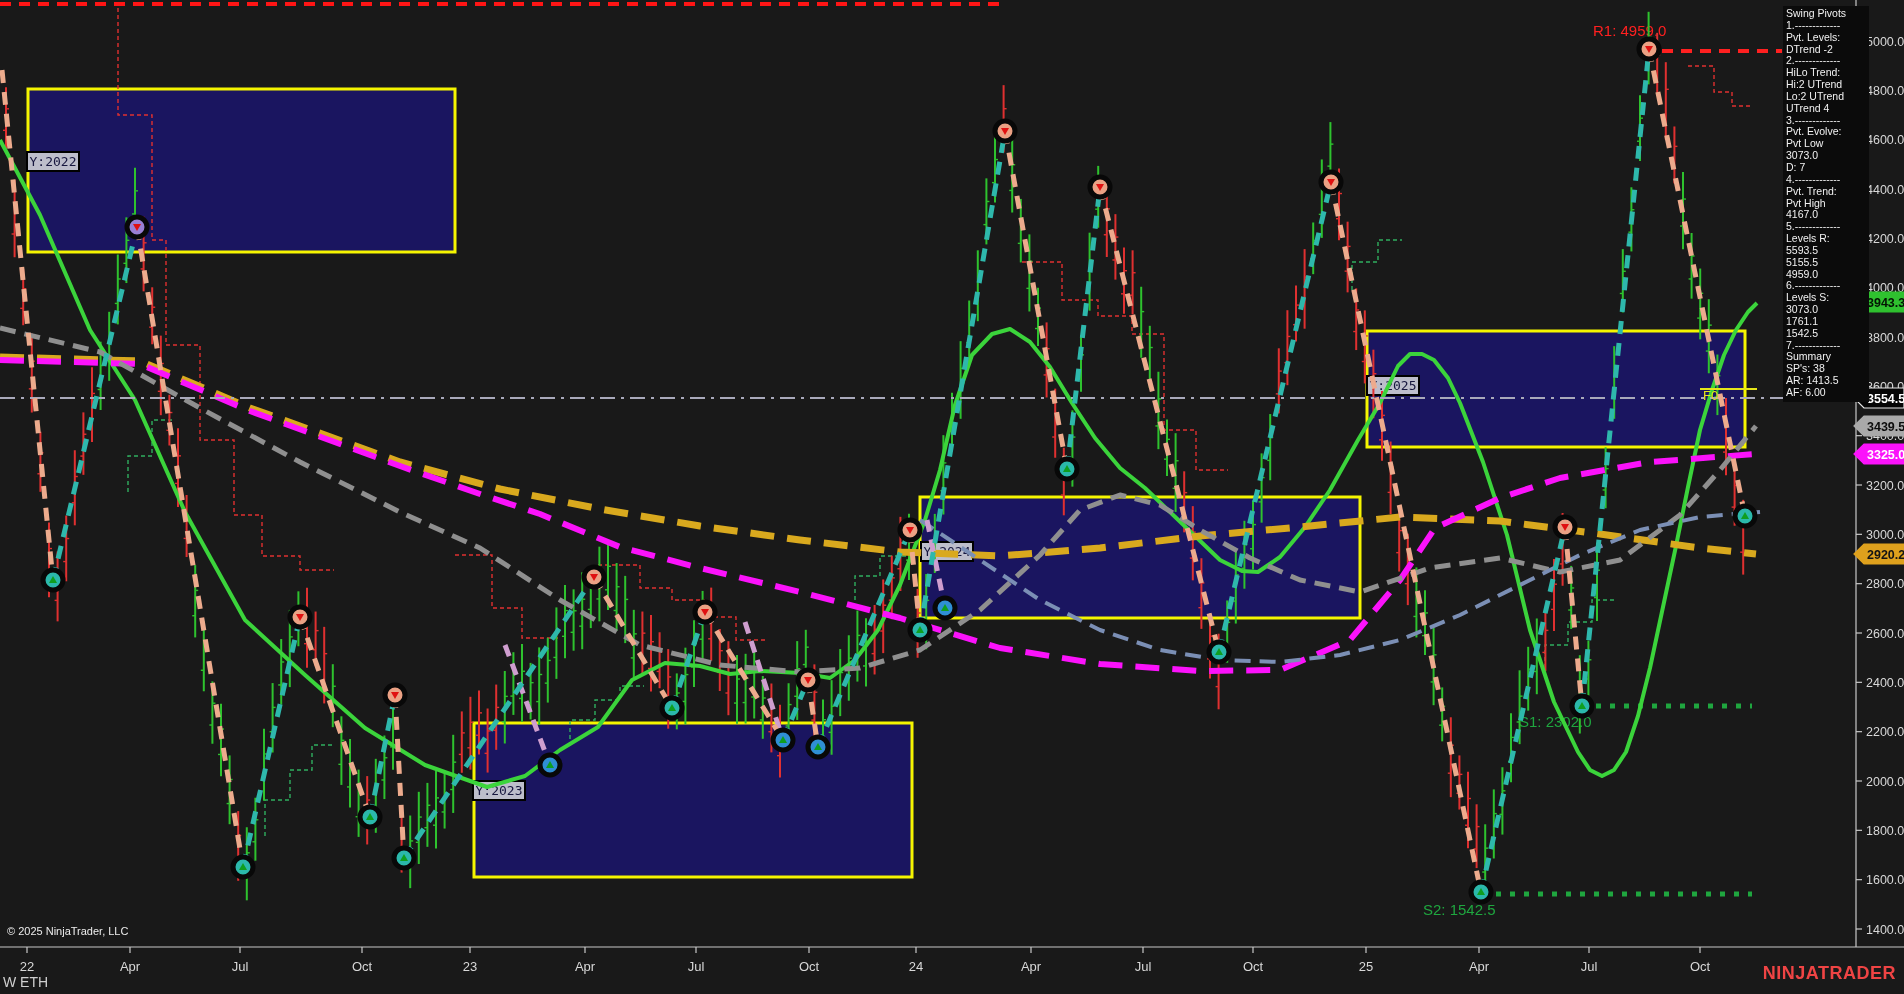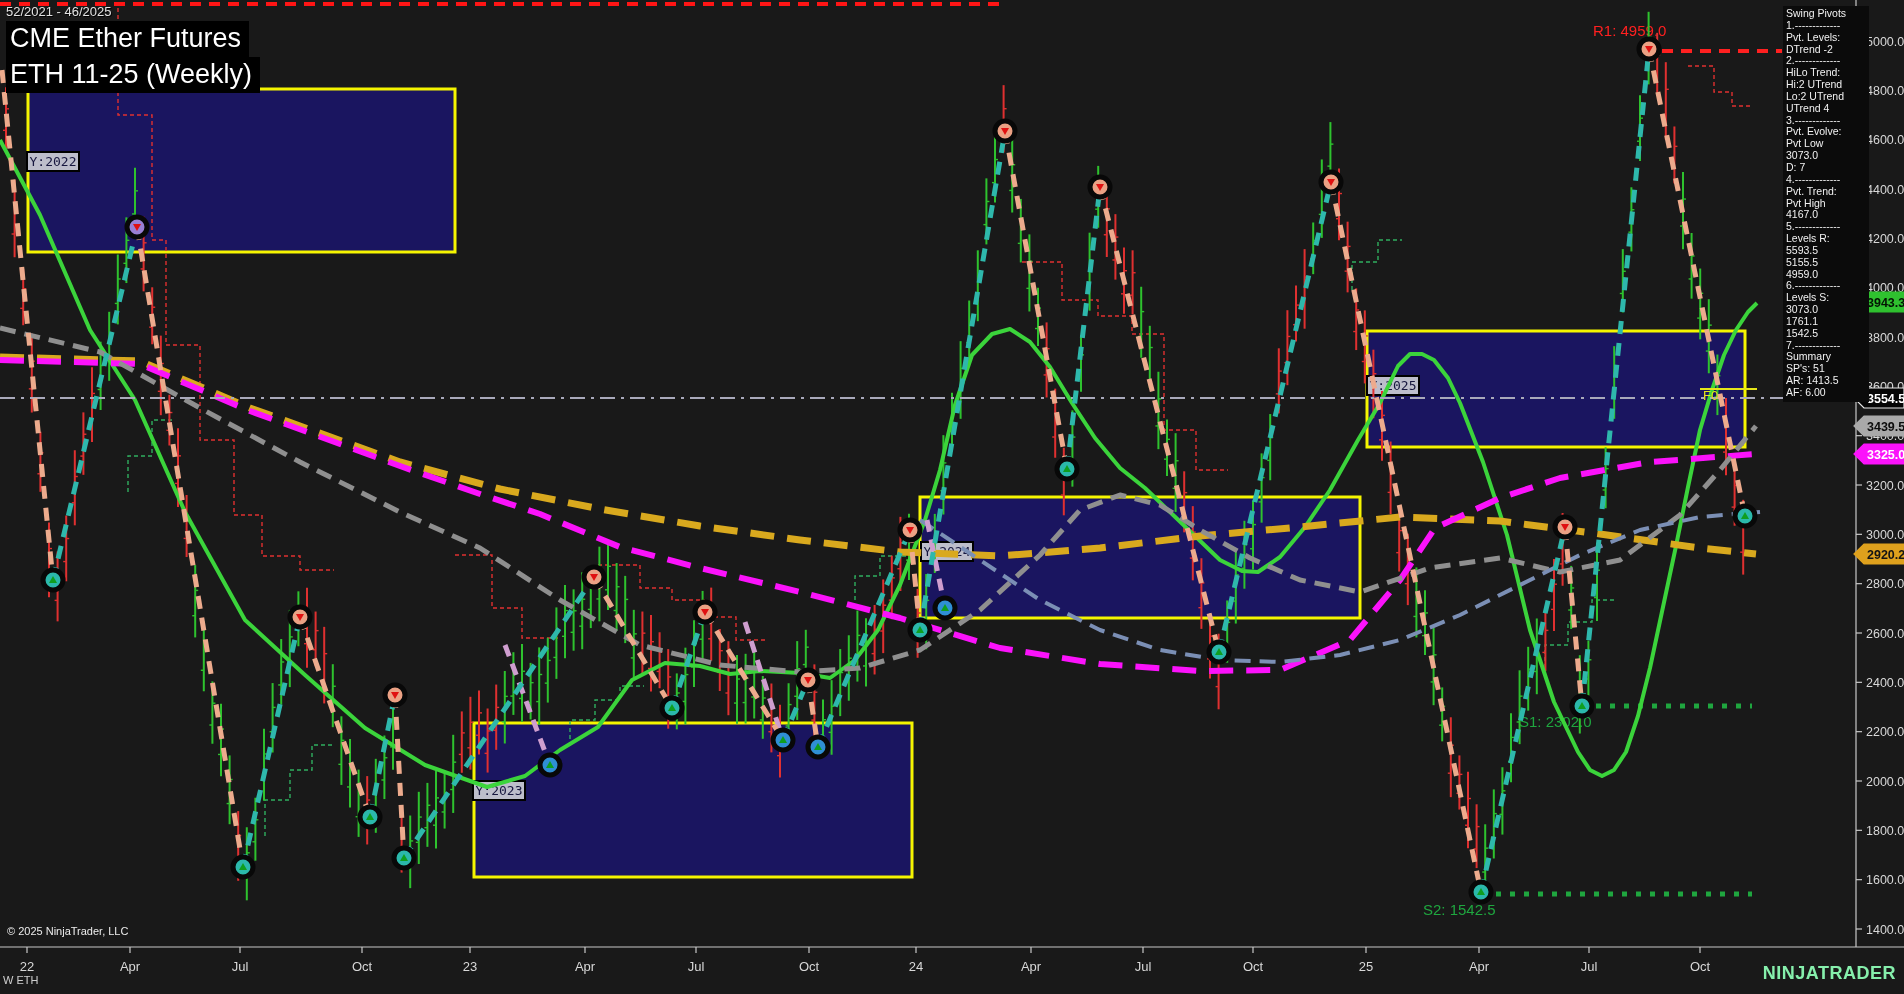--- a/index.html
+++ b/index.html
@@ -7,22 +7,22 @@
        font-family:"Liberation Sans",sans-serif;}
   #chart-svg{position:absolute;left:0;top:0;}
   .title-block{position:absolute;left:6px;top:4px;z-index:5;}
   .range{color:#e2e2e2;font-size:13px;margin-bottom:2px;text-shadow:1px 1px 0 #000;}
   .tline{display:block;background:#000;color:#fff;font-size:27px;padding:2px 8px 3px 4px;
          width:max-content;line-height:1.15;}
   .info-panel{position:absolute;left:1783px;top:6px;width:72px;background:#0b0b0b;
               color:#f2f2f2;font-size:10.5px;line-height:11.85px;padding:2px 11px 3px 3px;z-index:5;}
   .panel-line{white-space:nowrap;overflow:hidden;}
   .copyright{position:absolute;left:7px;top:925px;color:#ececec;font-size:11px;z-index:5;}
-  .instrument{position:absolute;left:3px;top:974px;color:#cfcfcf;font-size:11px;z-index:5;}
-  .brand{position:absolute;right:8px;top:963px;color:#86efac;font-size:18px;font-weight:bold;
+  .instrument{position:absolute;left:3px;top:974px;color:#cfcfcf;font-size:14px;z-index:5;}
+  .brand{position:absolute;right:8px;top:963px;color:#ef4444;font-size:18px;font-weight:bold;
          letter-spacing:.5px;z-index:5;}
 </style>
 </head>
 <body>
 
 <div id="app">
   <svg id="chart-svg" width="1904" height="994">
       <g>
         <rect x="28" y="89" width="427" height="163" fill="#1a1560" stroke="#f5f500" stroke-width="3"></rect>
         <g>
@@ -927,25 +927,20 @@
       <g>
         <polygon points="1854,454 1864,444 1904,444 1904,464 1864,464" fill="#fb12fb" stroke="#fb12fb" stroke-width="1.2"></polygon>
         <text x="1867" y="458.5" fill="#ffffff" font-size="12.5" font-weight="bold">3325.0</text>
       </g>
       <g>
         <polygon points="1854,554 1864,544 1904,544 1904,564 1864,564" fill="#dfa11d" stroke="#dfa11d" stroke-width="1.2"></polygon>
         <text x="1867" y="558.5" fill="#141414" font-size="12.5" font-weight="bold">2920.2</text>
       </g>
     </svg>
 
-  <div class="title-block">
-    <div class="range">52/2021 - 46/2025</div>
-    <span class="tline">CME Ether Futures</span>
-    <span class="tline">ETH 11-25 (Weekly)</span>
-  </div>
 
   <div class="info-panel" id="info-panel">
       <div class="panel-line">Swing Pivots</div>
       <div class="panel-line">1.-------------</div>
       <div class="panel-line">Pvt. Levels:</div>
       <div class="panel-line">DTrend -2</div>
       <div class="panel-line">2.-------------</div>
       <div class="panel-line">HiLo Trend:</div>
       <div class="panel-line">Hi:2 UTrend</div>
       <div class="panel-line">Lo:2 UTrend</div>
@@ -964,21 +959,21 @@
       <div class="panel-line">5593.5</div>
       <div class="panel-line">5155.5</div>
       <div class="panel-line">4959.0</div>
       <div class="panel-line">6.-------------</div>
       <div class="panel-line">Levels S:</div>
       <div class="panel-line">3073.0</div>
       <div class="panel-line">1761.1</div>
       <div class="panel-line">1542.5</div>
       <div class="panel-line">7.-------------</div>
       <div class="panel-line">Summary</div>
-      <div class="panel-line">SP's: 51</div>
+      <div class="panel-line">SP's: 38</div>
       <div class="panel-line">AR: 1413.5</div>
       <div class="panel-line">AF: 6.00</div>
     </div>
 
   <div class="copyright">© 2025 NinjaTrader, LLC</div>
   <div class="instrument">W ETH</div>
   <div class="brand">NINJATRADER</div>
 </div>
 
 </body></html>

